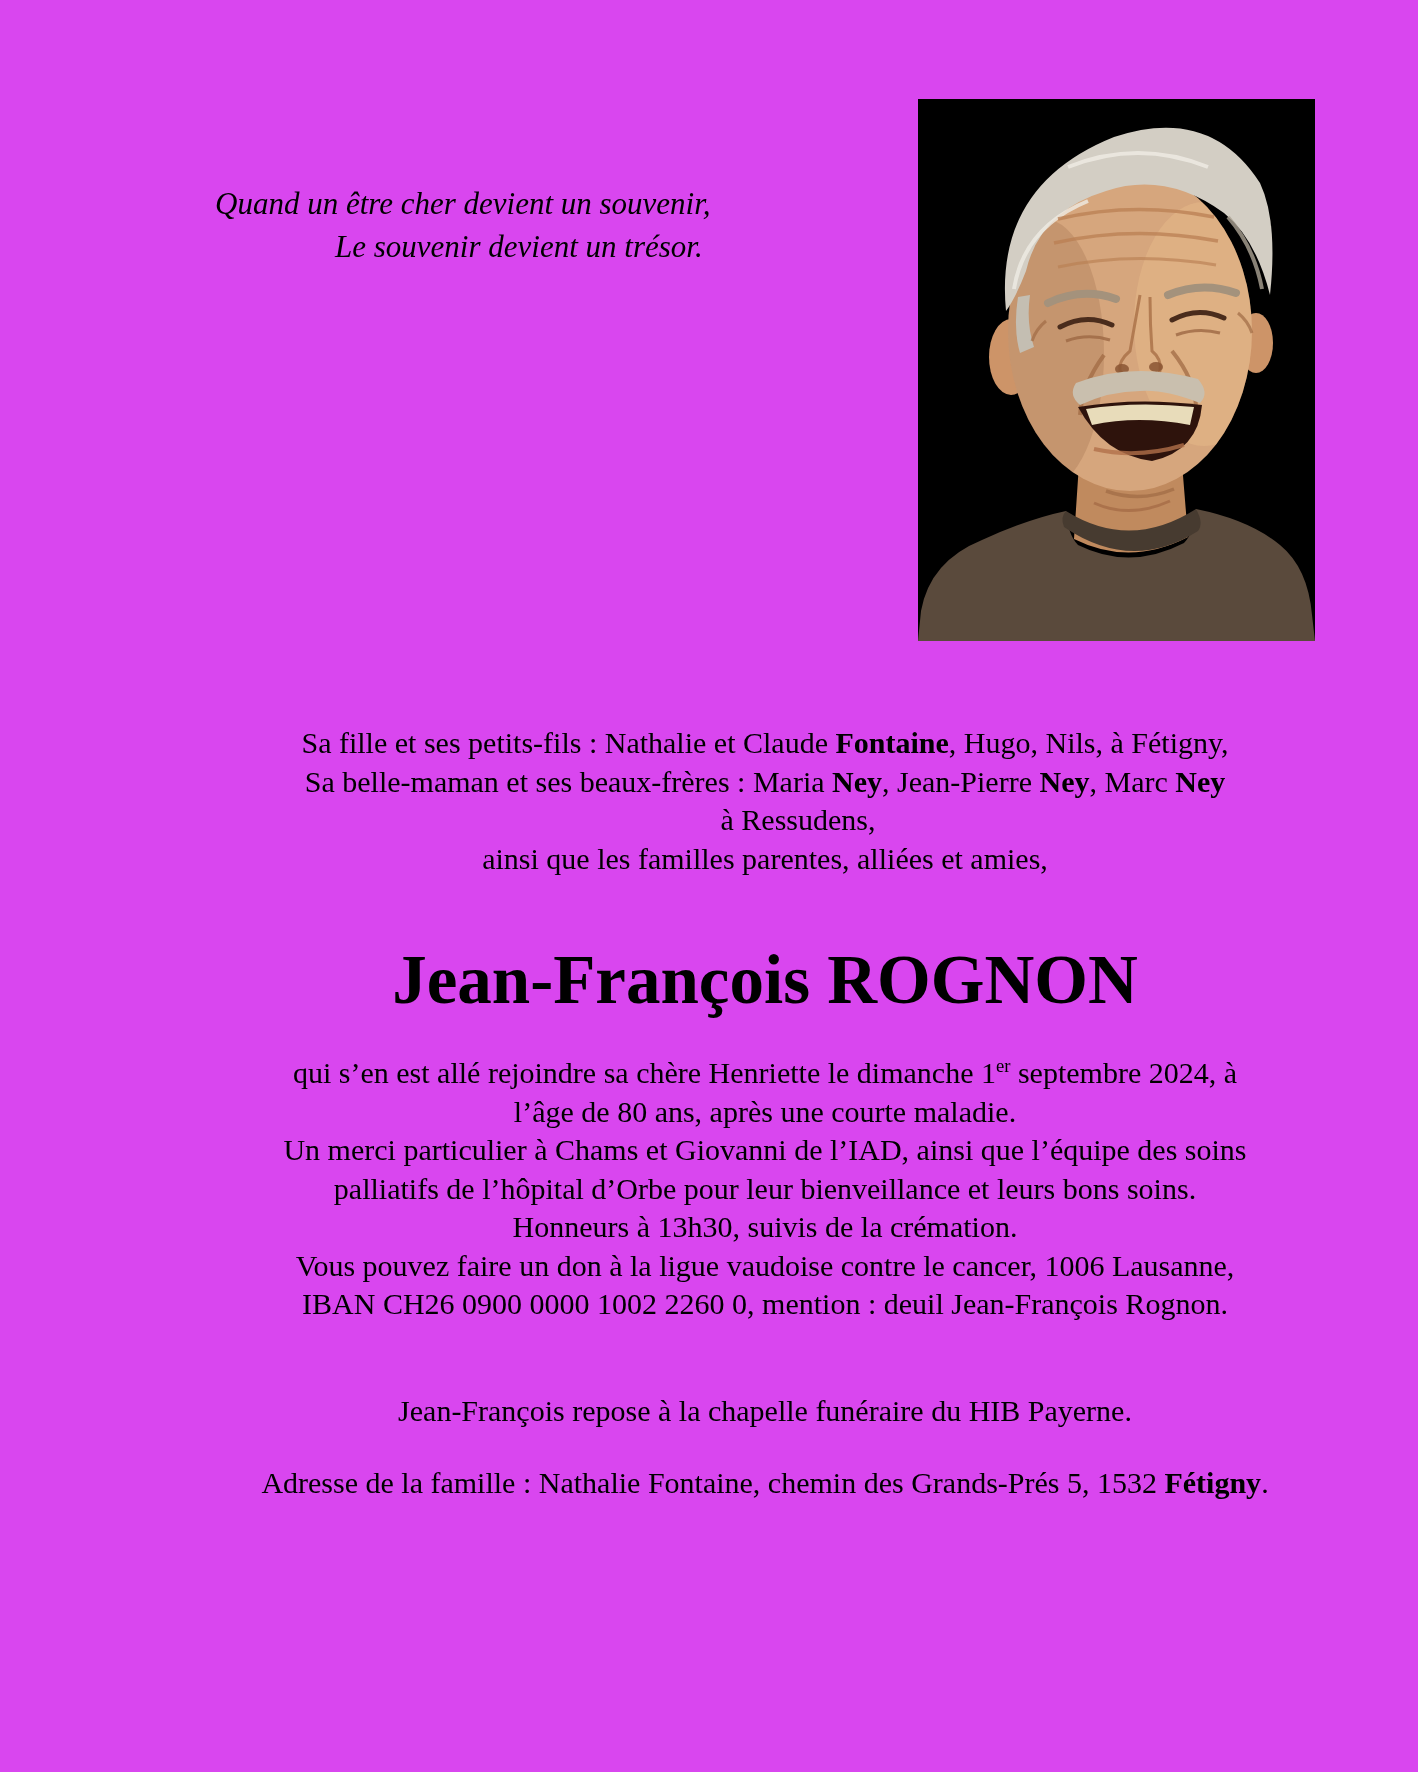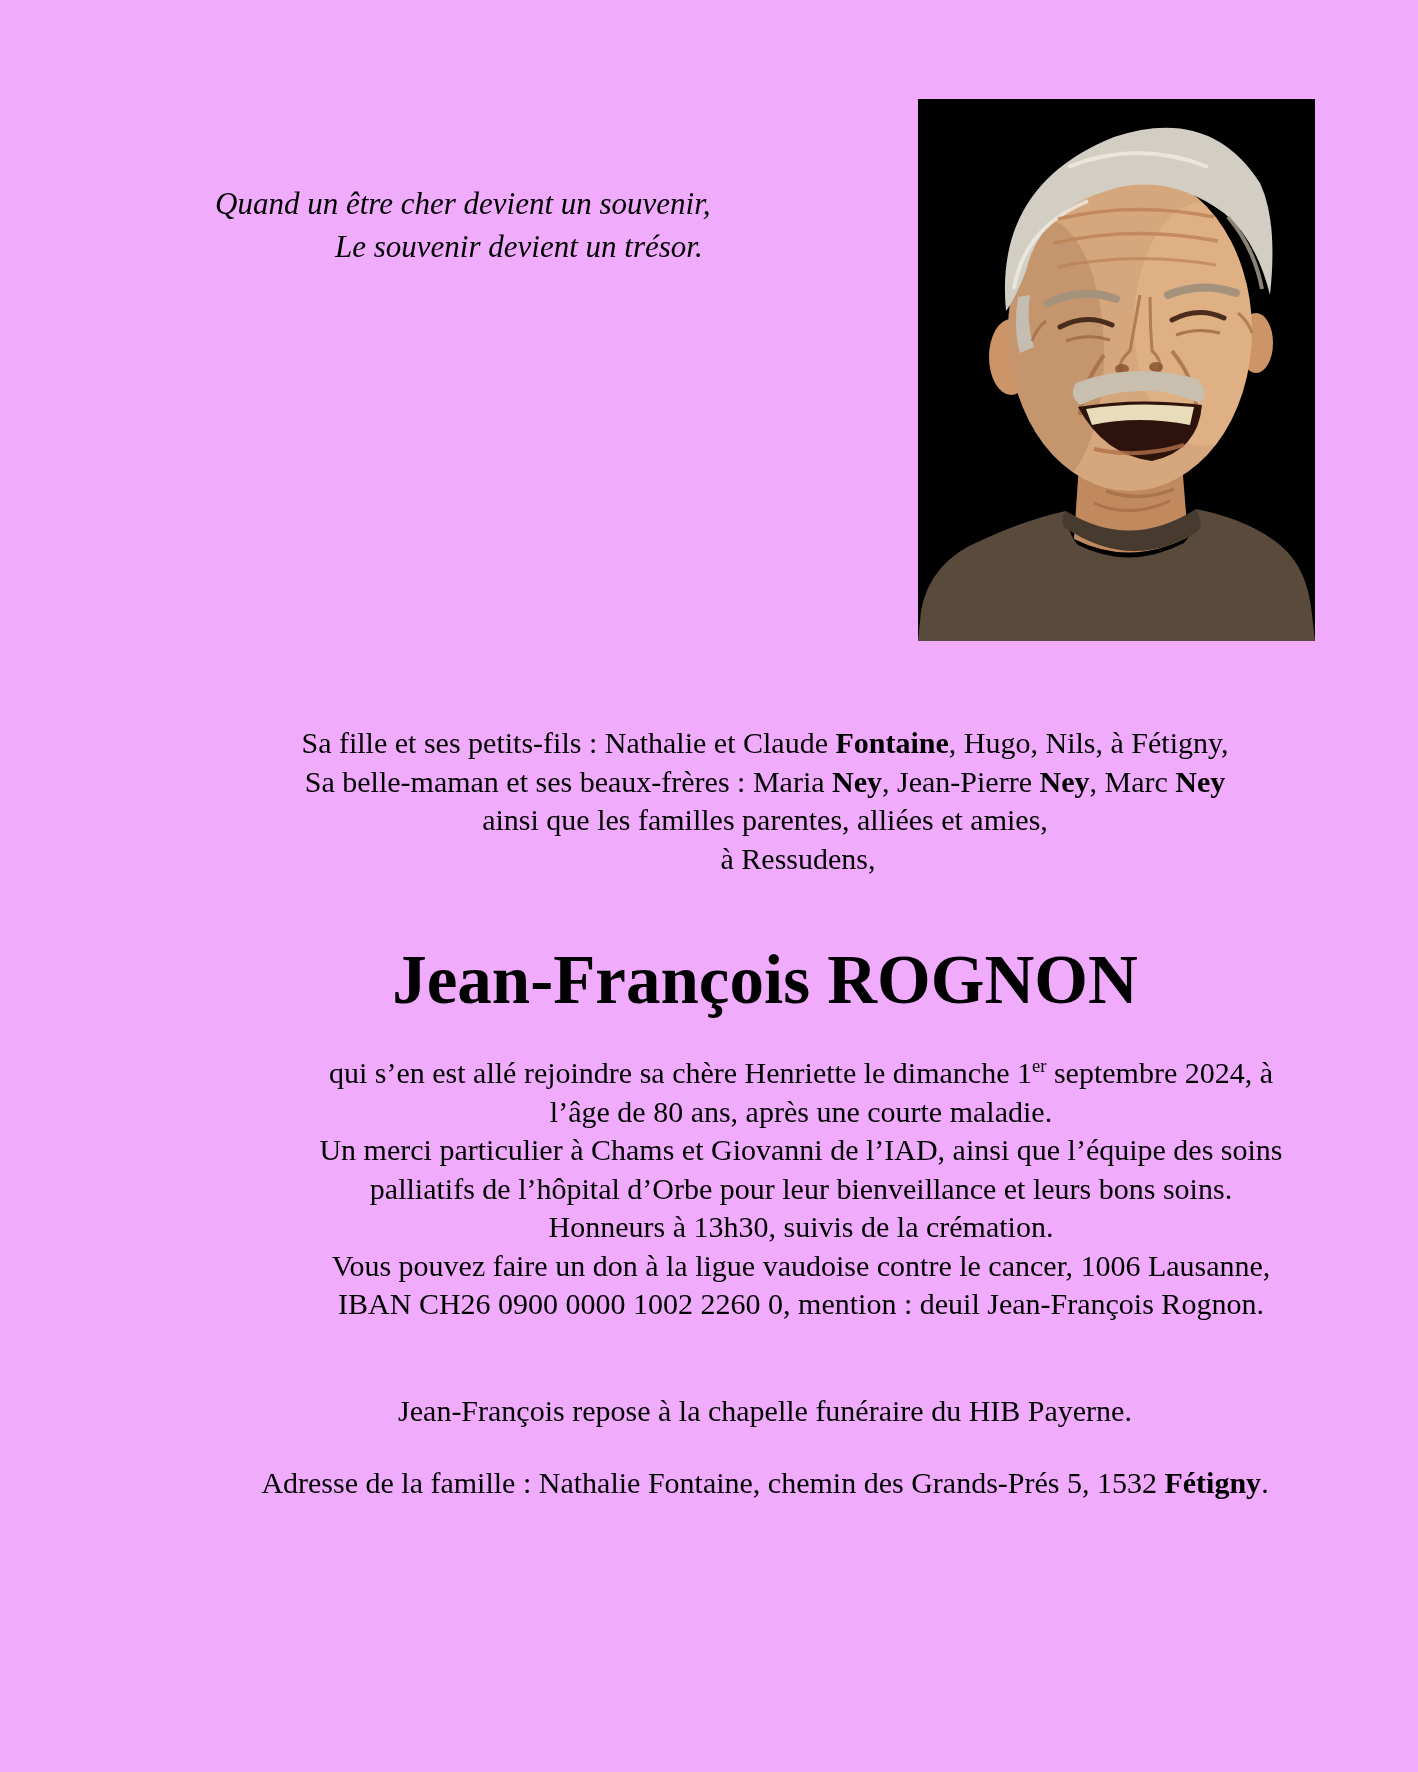--- a/index.html
+++ b/index.html
@@ -1,19 +1,19 @@
 <!DOCTYPE html>
 <html lang="fr"><head>
 <meta charset="utf-8">
 <style>
   html,body{margin:0;padding:0;background:#ffffff;}
   .page{
     position:relative;
     width:1418px;height:1772px;
-    background:#f0abfc;
+    background:#d946ef;
     font-family:"Liberation Serif","DejaVu Serif",serif;
     color:#000000;
     overflow:hidden;
   }
   .quote{
     position:absolute;left:215px;top:182px;
     font-style:italic;font-size:31px;line-height:43px;
     white-space:nowrap;
   }
   .qline2{padding-left:120px;}
@@ -26,21 +26,21 @@
     font-size:30px;line-height:38.5px;
   }
   .tline{white-space:nowrap;text-align:center;}
   .tline.indent{padding-left:66px;}
   .family{top:724px;}
   .name{
     position:absolute;left:185px;width:1160px;top:952px;
     margin:0;font-size:69px;line-height:56px;font-weight:bold;
     text-align:center;white-space:nowrap;
   }
-  .details{top:1054px;margin-left:36px;}
+  .details{top:1054px;}
   .repose{top:1392px;}
   .address{top:1464px;}
   .b{font-weight:bold;}
   sup{font-size:0.62em;line-height:0;}
 </style>
 </head>
 <body>
 
 <div class="page">
 
@@ -107,22 +107,22 @@
       <path d="M176 350 Q220 360 266 346" stroke="#b2704a" stroke-width="4" fill="none" opacity="0.8"></path>
 
       <path d="M188 392 Q222 404 256 390" stroke="#a06b44" stroke-width="3.5" fill="none" opacity="0.7"></path>
       <path d="M176 404 Q212 420 252 402" stroke="#9c6240" stroke-width="3" fill="none" opacity="0.6"></path>
     </svg>
   </div>
 
   <div class="block family">
       <div class="tline"><span>Sa fille et ses petits-fils : Nathalie et Claude </span><span class="b">Fontaine</span><span>, Hugo, Nils, à Fétigny,</span></div>
       <div class="tline"><span>Sa belle-maman et ses beaux-frères : Maria </span><span class="b">Ney</span><span>, Jean-Pierre </span><span class="b">Ney</span><span>, Marc </span><span class="b">Ney</span></div>
+      <div class="tline indent"><span>à Ressudens,</span></div>
       <div class="tline"><span>ainsi que les familles parentes, alliées et amies,</span></div>
-      <div class="tline indent"><span>à Ressudens,</span></div>
     </div>
 
   <h1 class="name">Jean-François ROGNON</h1>
 
   <div class="block details">
       <div class="tline"><span>qui s’en est allé rejoindre sa chère Henriette le dimanche 1</span><sup>er</sup><span> septembre 2024, à</span></div>
       <div class="tline"><span>l’âge de 80 ans, après une courte maladie.</span></div>
       <div class="tline"><span>Un merci particulier à Chams et Giovanni de l’IAD, ainsi que l’équipe des soins</span></div>
       <div class="tline"><span>palliatifs de l’hôpital d’Orbe pour leur bienveillance et leurs bons soins.</span></div>
       <div class="tline"><span>Honneurs à 13h30, suivis de la crémation.</span></div>

